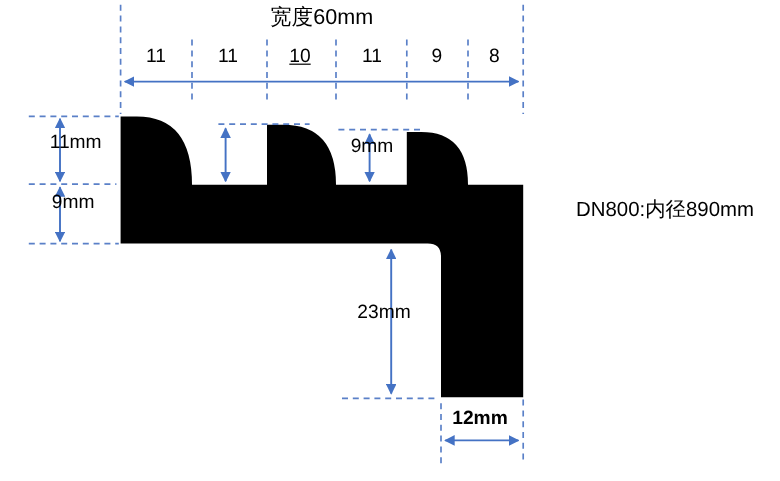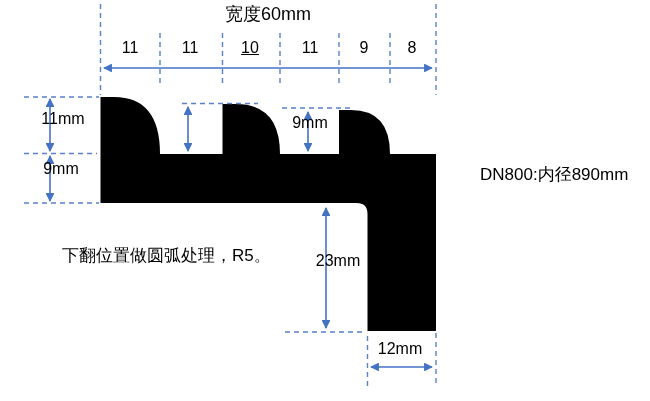--- a/index.html
+++ b/index.html
@@ -84,20 +84,19 @@
   <div class="lbl centered" style="left:130px; top:40px;">11</div>
   <div class="lbl centered" style="left:190px; top:40px;">11</div>
   <div class="lbl centered" style="left:250px; top:40px;text-decoration:underline;">10</div>
   <div class="lbl centered" style="left:310px; top:40px;">11</div>
   <div class="lbl centered" style="left:364px; top:40px;">9</div>
   <div class="lbl centered" style="left:412px; top:40px;">8</div>
 
   <div class="lbl centered" style="left:63px; top:111px;">11mm</div>
   <div class="lbl centered" style="left:61px; top:161px;">9mm</div>
   <div class="lbl centered" style="left:310px; top:115px;">9mm</div>
-  <div class="lbl centered" style="left:338px; top:253px;">23mm</div>
-  <div class="lbl centered" style="left:400px; top:341px;">12mm</div>
+  <div class="lbl centered" style="left:320px; top:253px;">23mm</div>
+  <div class="lbl centered" style="left:400px; top:341px;font-weight:bold;">12mm</div>
 
-  <div class="lbl note-lbl" style="left:62px; top:247px;">下翻位置做圆弧处理，R5。</div>
 
   <div class="lbl spec-lbl" style="left:480px; top:142px;margin-top:24px;">DN800:内径890mm</div>
 
 </div>
 
 </body></html>

